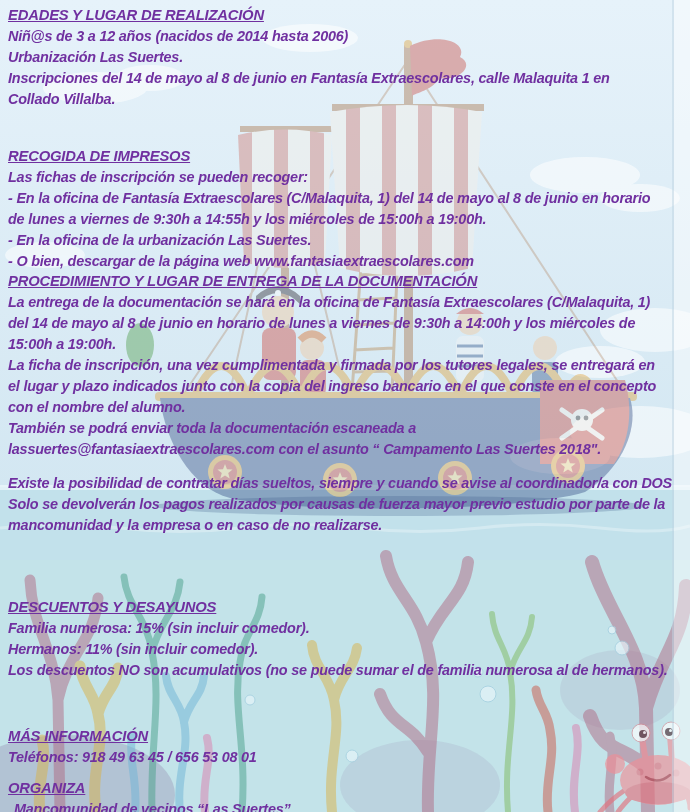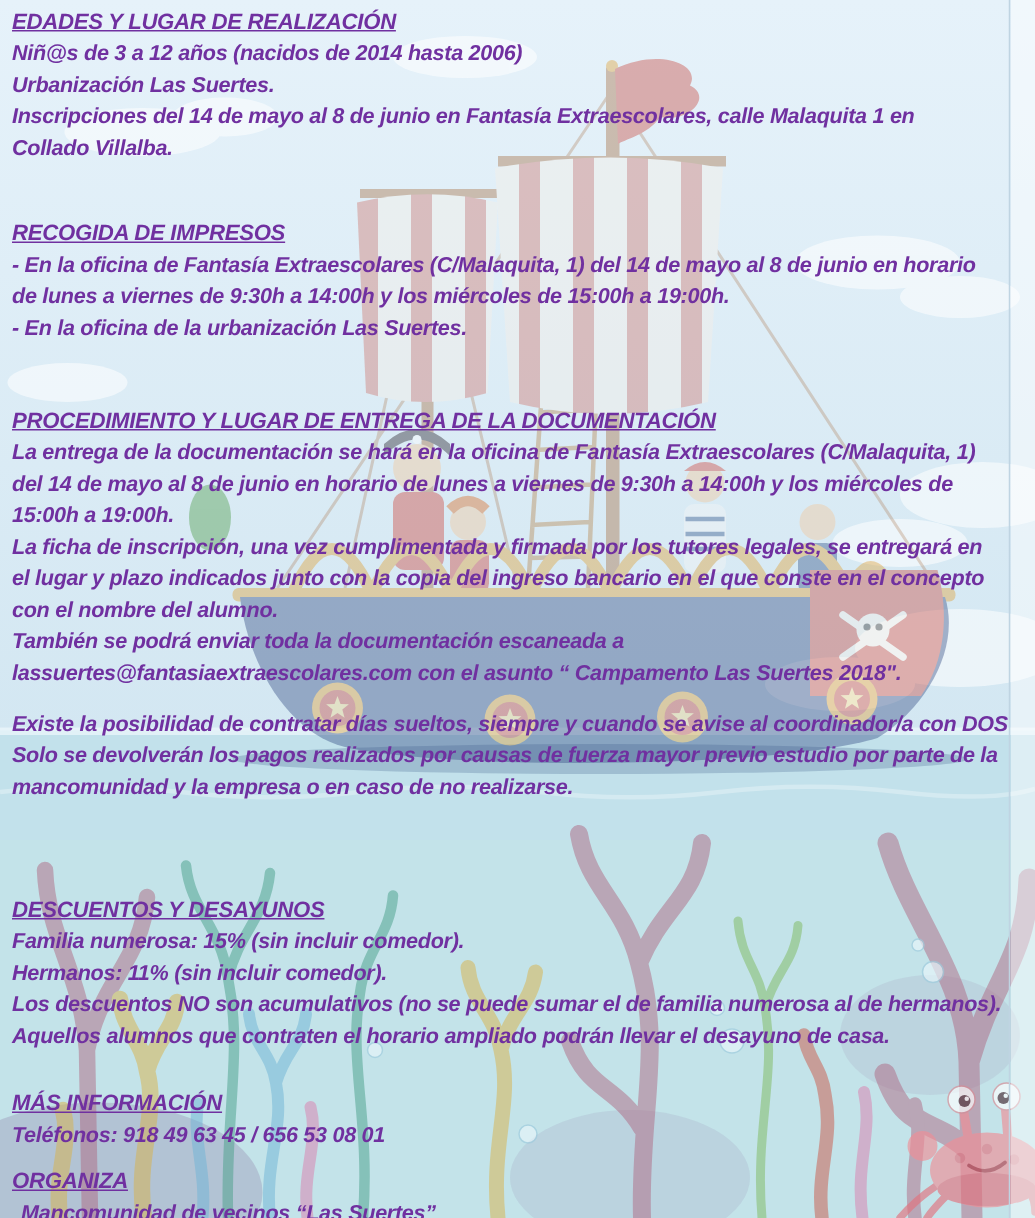--- a/index.html
+++ b/index.html
@@ -204,23 +204,25 @@
     <section class="sec s1">
       <h2 class="hd">EDADES Y LUGAR DE REALIZACIÓN</h2>
       <div class="ln">Niñ@s de 3 a 12 años (nacidos de 2014 hasta 2006)</div>
       <div class="ln">Urbanización Las Suertes.</div>
       <div class="ln">Inscripciones del 14 de mayo al 8 de junio en Fantasía Extraescolares, calle Malaquita 1 en</div>
       <div class="ln">Collado Villalba.</div>
     </section>
 
     <section class="sec s2">
       <h2 class="hd">RECOGIDA DE IMPRESOS</h2>
+      <div class="ln">Las fichas de inscripción se pueden recoger:</div>
       <div class="ln">- En la oficina de Fantasía Extraescolares (C/Malaquita, 1) del 14 de mayo al 8 de junio en horario</div>
-      <div class="ln">de lunes a viernes de 9:30h a 14:00h y los miércoles de 15:00h a 19:00h.</div>
+      <div class="ln">de lunes a viernes de 9:30h a 14:55h y los miércoles de 15:00h a 19:00h.</div>
       <div class="ln">- En la oficina de la urbanización Las Suertes.</div>
+      <div class="ln">- O bien, descargar de la página web www.fantasiaextraescolares.com</div>
     </section>
 
     <section class="sec s3">
       <h2 class="hd">PROCEDIMIENTO Y LUGAR DE ENTREGA DE LA DOCUMENTACIÓN</h2>
       <div class="ln">La entrega de la documentación se hará en la oficina de Fantasía Extraescolares (C/Malaquita, 1)</div>
       <div class="ln">del 14 de mayo al 8 de junio en horario de lunes a viernes de 9:30h a 14:00h y los miércoles de</div>
       <div class="ln">15:00h a 19:00h.</div>
       <div class="ln">La ficha de inscripción, una vez cumplimentada y firmada por los tutores legales, se entregará en</div>
       <div class="ln">el lugar y plazo indicados junto con la copia del ingreso bancario en el que conste en el concepto</div>
       <div class="ln">con el nombre del alumno.</div>
@@ -232,21 +234,20 @@
       <div class="ln">Existe la posibilidad de contratar días sueltos, siempre y cuando se avise al coordinador/a con DOS</div>
       <div class="ln">Solo se devolverán los pagos realizados por causas de fuerza mayor previo estudio por parte de la</div>
       <div class="ln">mancomunidad y la empresa o en caso de no realizarse.</div>
     </section>
 
     <section class="sec s5">
       <h2 class="hd">DESCUENTOS Y DESAYUNOS</h2>
       <div class="ln">Familia numerosa: 15% (sin incluir comedor).</div>
       <div class="ln">Hermanos: 11% (sin incluir comedor).</div>
       <div class="ln">Los descuentos NO son acumulativos (no se puede sumar el de familia numerosa al de hermanos).</div>
-      <div class="ln">Aquellos alumnos que contraten el horario ampliado podrán llevar el desayuno de casa.</div>
     </section>
 
     <section class="sec s6">
       <h2 class="hd">MÁS INFORMACIÓN</h2>
       <div class="ln">Teléfonos: 918 49 63 45 / 656 53 08 01</div>
     </section>
 
     <section class="sec s7">
       <h2 class="hd">ORGANIZA</h2>
       <div class="ln indent">Mancomunidad de vecinos “Las Suertes”</div>

